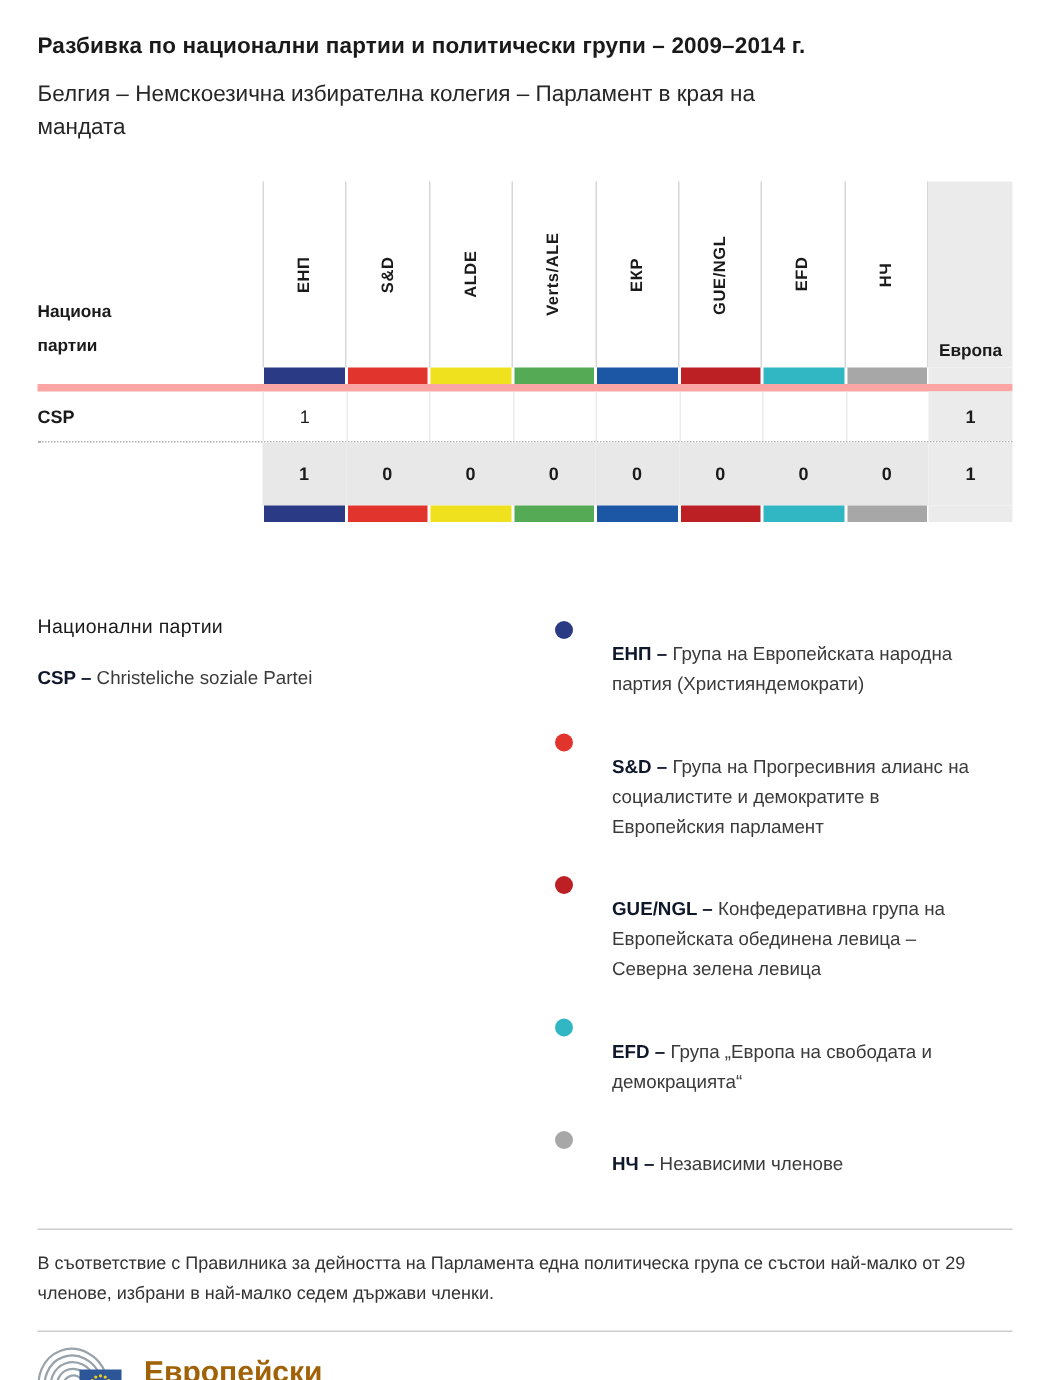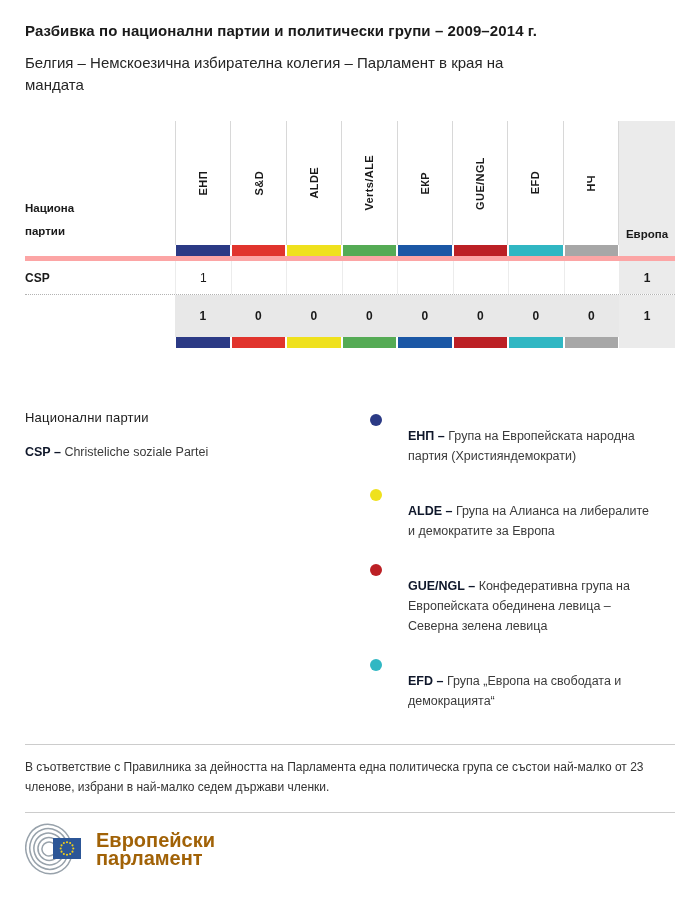--- a/index.html
+++ b/index.html
@@ -191,35 +191,39 @@
       <p class="nat-item"><span class="abbr">CSP –</span> <span>Christeliche soziale Partei</span></p>
     </div>
 
     <div class="leg-right">
 
       <div class="gitem">
         <span class="dot" style="background-color: rgb(43, 58, 133);"></span>
         <p><span class="abbr">ЕНП –</span> <span>Група на Европейската народна партия (Християндемократи)</span></p>
       </div>
       <div class="gitem">
-        <span class="dot" style="background-color: rgb(239, 225, 29);"></span>
-        <p><span class="abbr">ALDE –</span> <span>Група на Алианса на либералите и демократите за Европа</span></p>
+        <span class="dot" style="background-color: rgb(225, 52, 45);"></span>
+        <p><span class="abbr">S&amp;D –</span> <span>Група на Прогресивния алианс на социалистите и демократите в Европейския парламент</span></p>
       </div>
       <div class="gitem">
         <span class="dot" style="background-color: rgb(188, 32, 37);"></span>
         <p><span class="abbr">GUE/NGL –</span> <span>Конфедеративна група на Европейската обединена левица – Северна зелена левица</span></p>
       </div>
       <div class="gitem">
         <span class="dot" style="background-color: rgb(48, 183, 195);"></span>
         <p><span class="abbr">EFD –</span> <span>Група „Европа на свободата и демокрацията“</span></p>
       </div>
+      <div class="gitem">
+        <span class="dot" style="background-color: rgb(167, 167, 167);"></span>
+        <p><span class="abbr">НЧ –</span> <span>Независими членове</span></p>
+      </div>
     </div>
   </div>
 
-  <p class="footnote">В съответствие с Правилника за дейността на Парламента една политическа група се състои най-малко от 23 членове, избрани в най-малко седем държави членки.</p>
+  <p class="footnote">В съответствие с Правилника за дейността на Парламента една политическа група се състои най-малко от 29 членове, избрани в най-малко седем държави членки.</p>
 
   <div class="footer">
 
     <div class="logo">
       <svg width="62" height="58" viewBox="0 0 62 58" aria-hidden="true">
         <g fill="none" stroke="#98a2ab" stroke-width="1.5">
           <ellipse cx="24" cy="29" rx="23" ry="25" transform="rotate(-20 24 29)"></ellipse>
           <ellipse cx="24" cy="29" rx="19" ry="20.5" transform="rotate(-20 24 29)"></ellipse>
           <ellipse cx="24" cy="29" rx="15" ry="16" transform="rotate(-20 24 29)"></ellipse>
           <ellipse cx="24" cy="29" rx="11" ry="11.5" transform="rotate(-20 24 29)"></ellipse>

